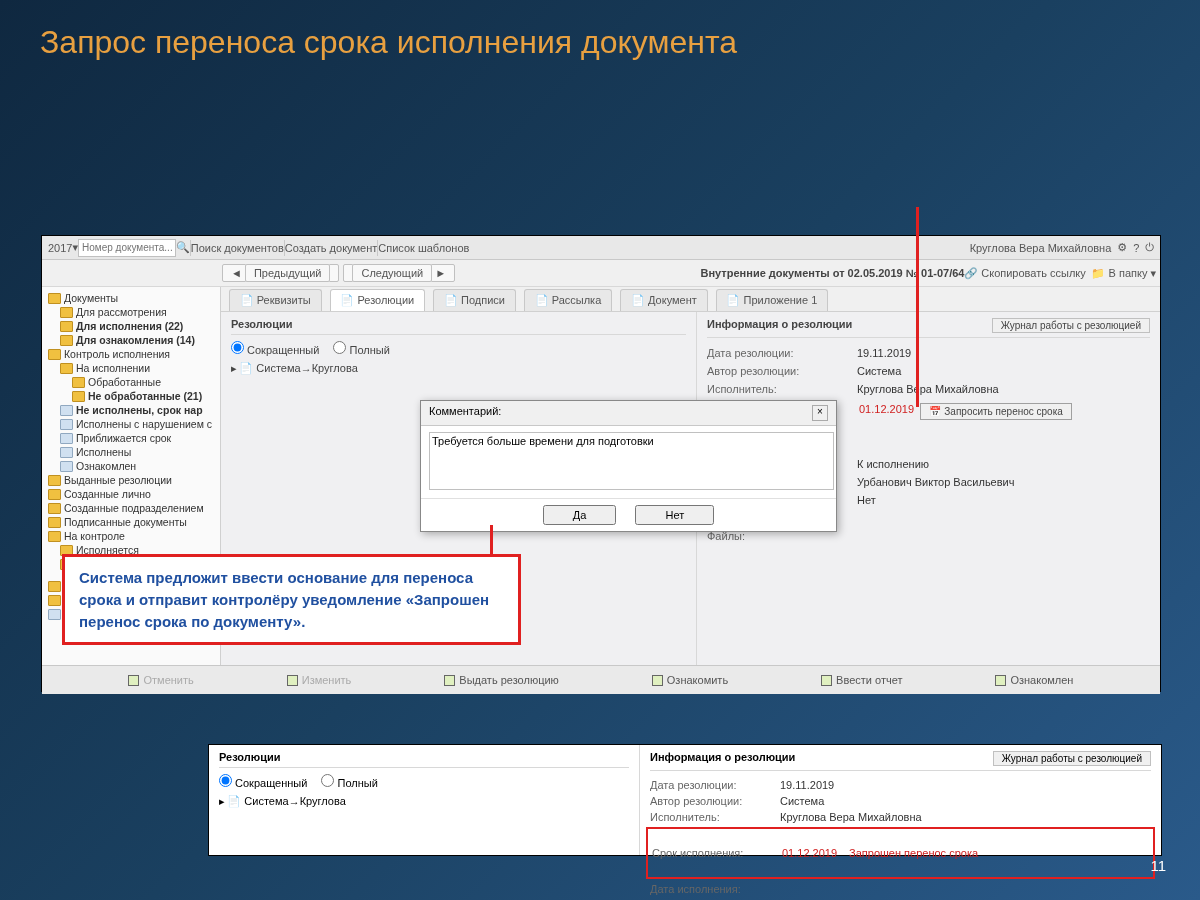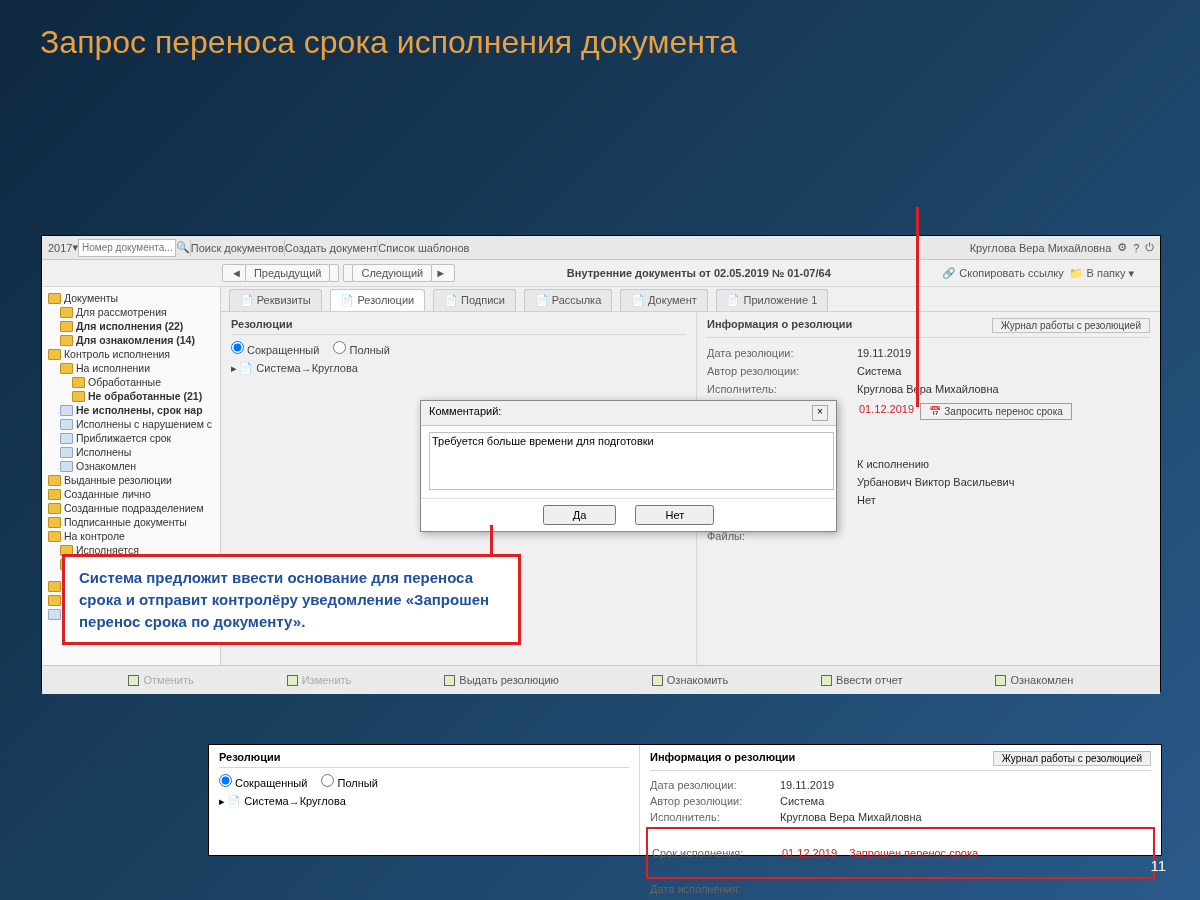--- a/index.html
+++ b/index.html
@@ -12,22 +12,22 @@
 .screenshot2{position:absolute;left:208px;top:744px;width:952px;height:110px;background:#fff;border:1px solid #000}
 .page-num{position:absolute;right:34px;bottom:26px;color:#fff;font-size:15px}
 
 .topbar{height:23px;background:#e8e8e8;border-bottom:1px solid #c8c8c8;display:flex;align-items:center;font-size:11px;color:#555;padding:0 6px;}
 .topbar .sep{border-left:1px solid #c8c8c8;height:16px}
 .topbar input{font-size:10px;height:16px;border:1px solid #c0c0c0;background:#fff;padding:0 3px}
 .topbar .right{margin-left:auto;display:flex;align-items:center;gap:6px}
 .row2{height:26px;background:#f0f0f0;display:flex;align-items:center;font-size:11px;color:#555;border-bottom:1px solid #d8d8d8}
 .row2 .nav{display:flex;gap:4px;padding-left:180px}
 .row2 .nav span{border:1px solid #c0c0c0;padding:2px 8px;background:#f8f8f8;border-radius:2px}
-.row2 .doctitle{flex:1;text-align:center;font-weight:bold;color:#444}
-.row2 .rtools{padding-right:26px;display:flex;gap:6px}
+.row2 .doctitle{flex:1;text-align:right;font-weight:bold;color:#444}
+.row2 .rtools{padding-right:4px;display:flex;gap:6px}
 .body{display:flex;height:calc(100% - 49px - 28px)}
 .tree{width:178px;background:#fafafa;border-right:1px solid #d0d0d0;font-size:10.5px;color:#333;overflow:hidden;padding:4px 0}
 .tree .item{padding:1px 0 1px 6px;white-space:nowrap;display:flex;align-items:center;gap:3px}
 .tree .item.bold{font-weight:bold}
 .tree .folder{display:inline-block;width:11px;height:9px;background:#f0c040;border:1px solid #c09020;border-radius:1px}
 .tree .folder.blue{background:#d0e0f0;border-color:#90a8c0}
 .tree .ind1{padding-left:18px}.tree .ind2{padding-left:30px}
 .main{flex:1;display:flex;flex-direction:column;position:relative}
 .tabs{height:24px;background:#f0f0f0;border-bottom:1px solid #d0d0d0;display:flex;align-items:flex-end;font-size:11px;padding-left:8px;gap:6px}
 .tabs .tab{padding:4px 10px;border:1px solid #c8c8c8;border-bottom:none;background:#e8e8e8;color:#555;border-radius:3px 3px 0 0;margin-right:2px}

